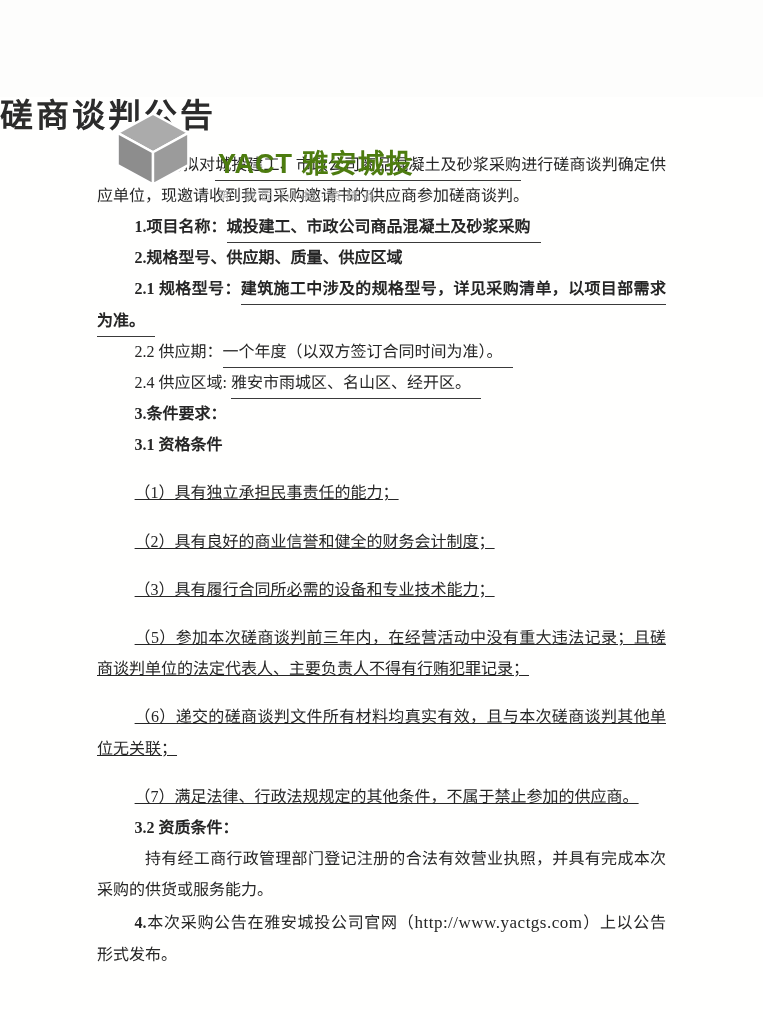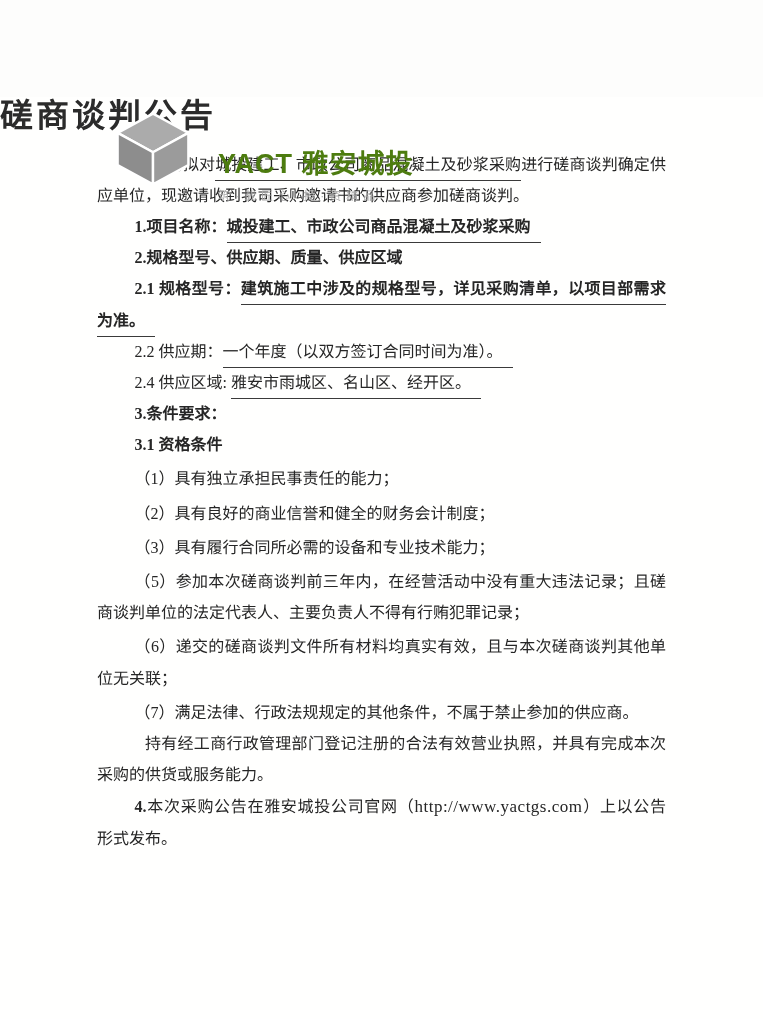--- a/index.html
+++ b/index.html
@@ -54,21 +54,21 @@
   }
   
   .doc-body {
     margin: 12px 97px 0 97px;
     font-size: 16px;
     line-height: 1.95;
     text-align: justify;
     color: #262626;
   }
   .para { text-indent: 2.35em; margin: 0; }
-  .para.cond { margin-top: 3px; }
+  .para.cond { margin-top: 17px; text-decoration: underline; }
   .para.indent3 { text-indent: 3em; }
   .b { font-weight: bold; }
   .u {
     border-bottom: 1px solid #3a3a3a;
     padding-bottom: 7px;
   }
   .u.ext { padding-right: 10px; }
   .mono {
     font-family: Liberation Serif, serif;
     font-size: 17px;
@@ -113,20 +113,21 @@
 
     <p class="para b">3.1 资格条件</p>
 
     <p class="para cond">（1）具有独立承担民事责任的能力；</p>
     <p class="para cond">（2）具有良好的商业信誉和健全的财务会计制度；</p>
     <p class="para cond">（3）具有履行合同所必需的设备和专业技术能力；</p>
     <p class="para cond">（5）参加本次磋商谈判前三年内，在经营活动中没有重大违法记录；且磋商谈判单位的法定代表人、主要负责人不得有行贿犯罪记录；</p>
     <p class="para cond">（6）递交的磋商谈判文件所有材料均真实有效，且与本次磋商谈判其他单位无关联；</p>
     <p class="para cond">（7）满足法律、行政法规规定的其他条件，不属于禁止参加的供应商。</p>
 
+    <p class="para b">3.2 资质条件：</p>
 
     <p class="para indent3">持有经工商行政管理部门登记注册的合法有效营业执照，并具有完成本次采购的供货或服务能力。</p>
 
     <p class="para"><span class="b">4.</span><span>本次采购公告在雅安城投公司官网（</span><span class="mono">http://www.yactgs.com</span><span>）上以公告形式发布。</span></p>
 
   </div>
 
 </div>
 
 </body></html>

